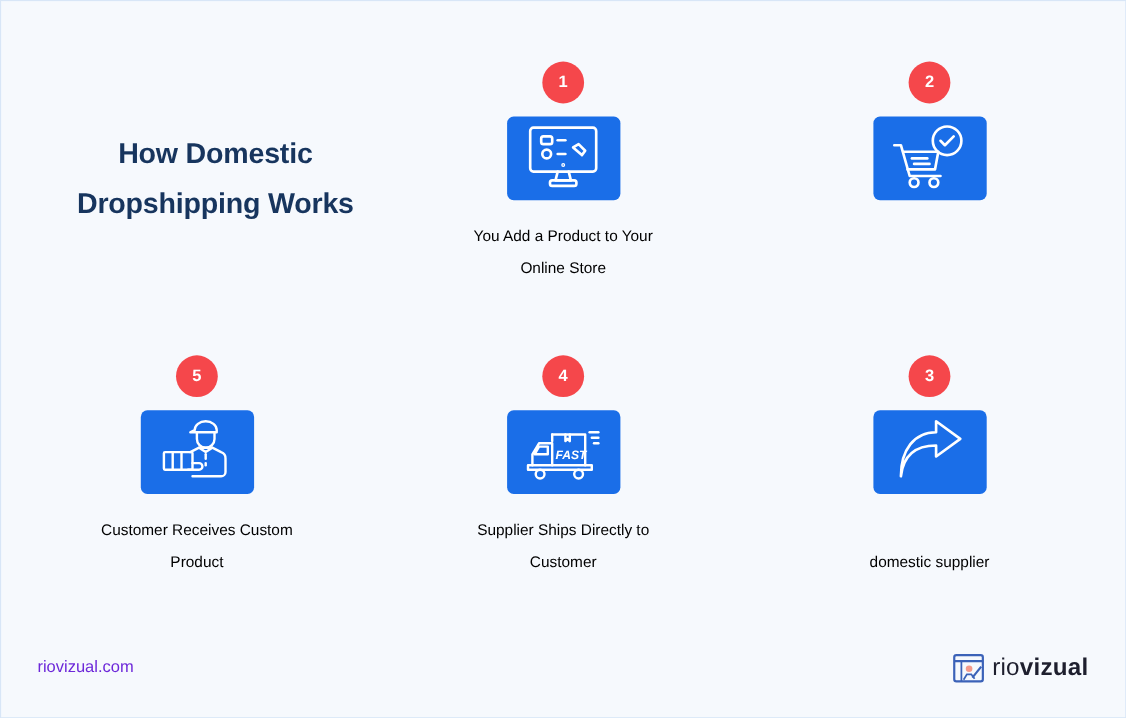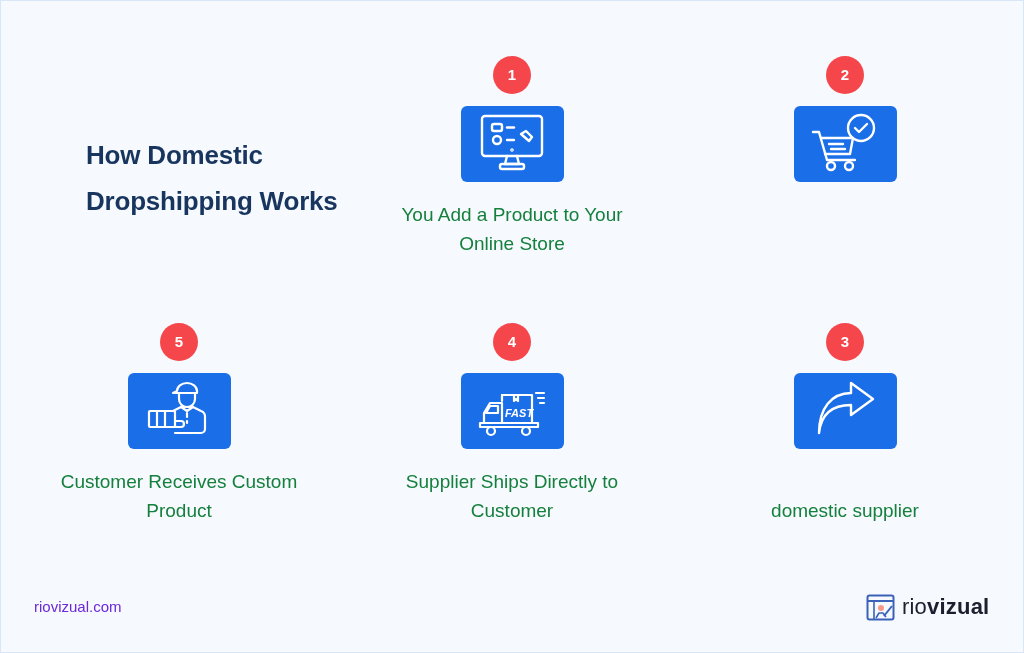--- a/index.html
+++ b/index.html
@@ -11,41 +11,42 @@
   }
   .frame {
     position: absolute; left: 0; top: 0; width: 1022px; height: 651px;
     border: 1px solid #d8e6f7;
     box-sizing: content-box;
   }
   .title {
     position: absolute; left: 70px; top: 116px;
     color: #17355e; font-weight: bold; font-size: 26px; line-height: 46px;
     letter-spacing: -0.2px;
-    margin: 16px;
+    margin: 0;
+    text-align: center;
   }
   .step {
     position: absolute; width: 300px; text-align: center;
   }
   .badge {
     width: 38px; height: 38px; border-radius: 50%;
     background: #f5474b; color: #ffffff;
     font-weight: bold; font-size: 15px; line-height: 38px;
     margin: 0 auto;
   }
   .card {
     width: 103px; height: 76px; border-radius: 6px;
     background: #1a6ee8;
     margin: 12px auto 0 auto;
     display: flex; align-items: center; justify-content: center;
   }
   .card svg { width: 72px; height: 72px; }
   .caption {
     margin-top: 18px;
-    color: #15803d; font-size: 19px; line-height: 29px;
+    color: #000000; font-size: 14px; line-height: 29px;
   }
   .footer-url {
     position: absolute; left: 34px; top: 598px;
     color: #6d28d9; font-size: 15px;
   }
   .logo {
     position: absolute; left: 866px; top: 594px;
     display: flex; align-items: flex-start; gap: 6px;
   }
   .logo-text { font-size: 22px; color: #1e1f2e; letter-spacing: 0.2px; }

